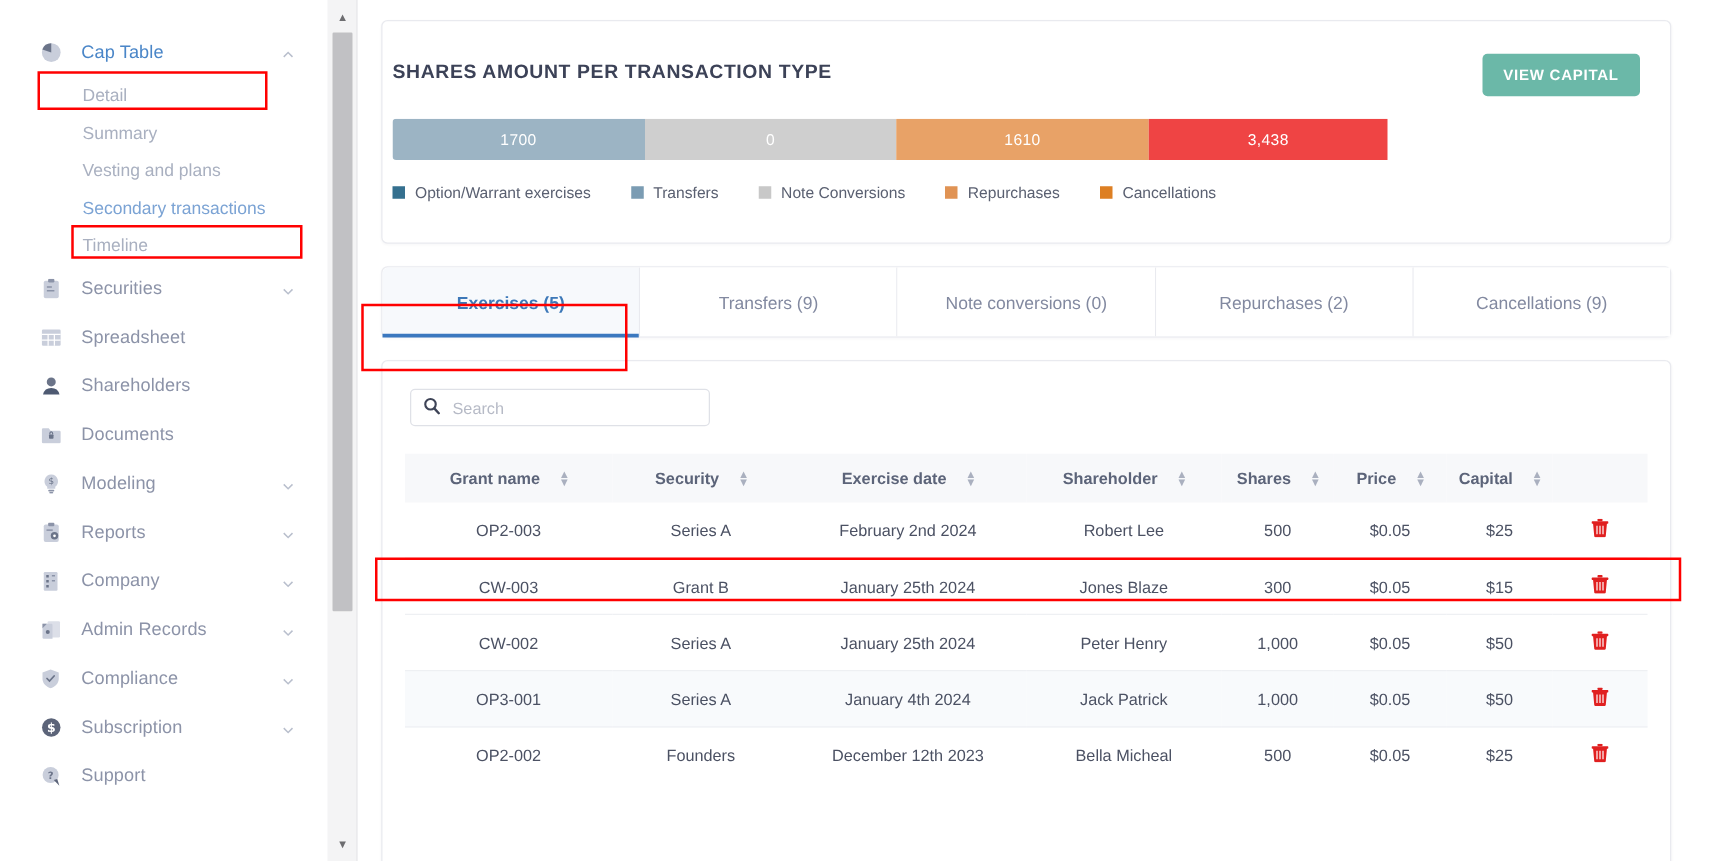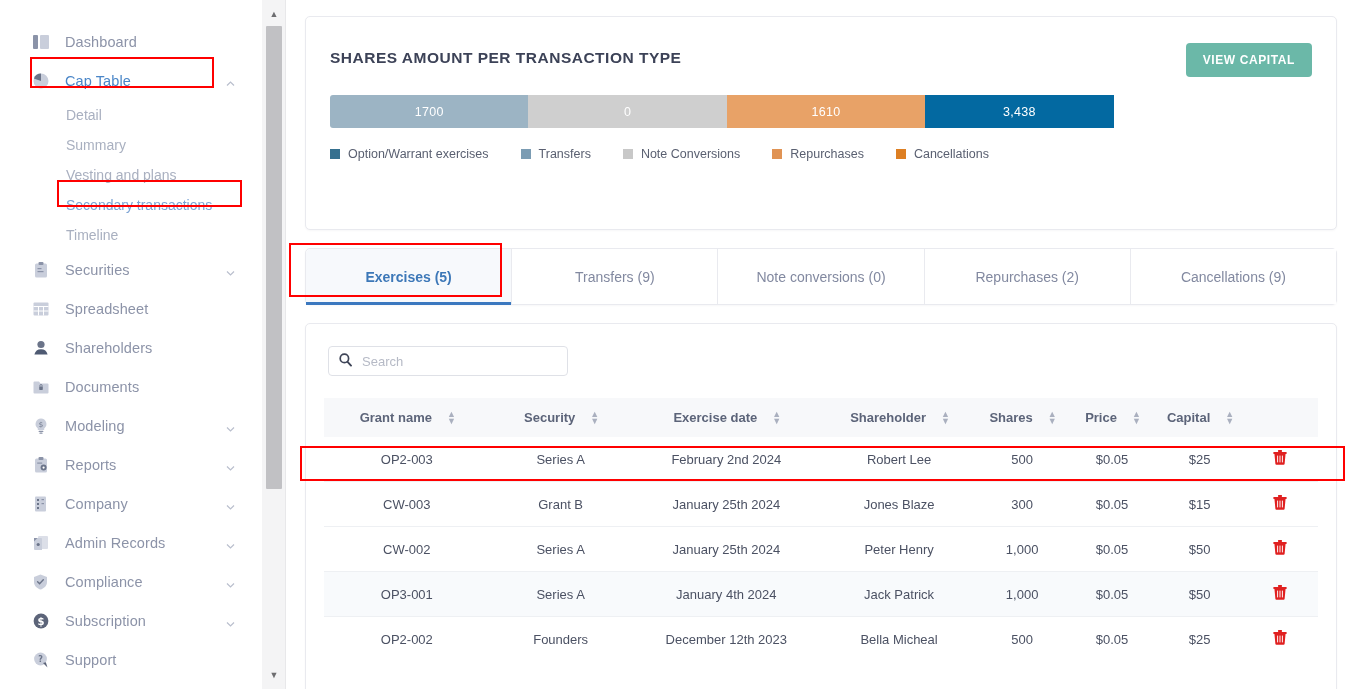--- a/index.html
+++ b/index.html
@@ -116,23 +116,23 @@
   .card {
     background: #ffffff;
     border: 1px solid #e9eaef;
     border-radius: 5px;
     box-shadow: 0 1px 2px rgba(40,50,70,.04);
   }
 
   
   #chart-card {
     margin: 8px 25px 0 18px;
-    padding: 24px 24px 22px 24px;
+    padding: 24px 24px 22px 8px;
     position: relative;
-    height: 214px;
+    height: 179px;
   }
   #chart-title {
     font-size: 15.5px;
     font-weight: bold;
     color: #3c4257;
     letter-spacing: .5px;
     margin: 8px 0 0 0;
   }
   #view-capital-btn {
     position: absolute;
@@ -268,29 +268,20 @@
   col.c7 { width: 9%; }
   col.c8 { width: 8%; }
 </style>
 </head>
 <body>
 
 <div id="app">
 
   <div id="sidebar">
 
-    <div class="nav-item">
-      <span class="nav-icon">
-        <svg width="16" height="14" viewBox="0 0 16 14">
-            <rect x="0" y="0" width="5" height="14" rx="1" fill="#8b93a8"></rect>
-            <rect x="7" y="0" width="9" height="14" rx="1" fill="#c9cedb"></rect>
-          </svg>
-      </span>
-      <span class="nav-label">Dashboard</span>
-    </div>
 
     <div class="nav-item active">
       <span class="nav-icon">
         <svg width="16" height="16" viewBox="0 0 16 16">
             <circle cx="8" cy="8" r="7.5" fill="#c9cedb"></circle>
             <path d="M8 8 L8 0.5 A7.5 7.5 0 0 0 0.9 5.6 Z" fill="#6b7489"></path>
           </svg>
       </span>
       <span class="nav-label">Cap Table</span>
       <span class="nav-caret">
@@ -495,21 +486,21 @@
       <div id="bar">
         <div class="bar-seg" style="width:20.2%; background:#9cb4c4;">
           <span>1700</span>
         </div>
         <div class="bar-seg" style="width:20.2%; background:#cfcfcf;">
           <span>0</span>
         </div>
         <div class="bar-seg" style="width:20.2%; background:#e8a267;">
           <span>1610</span>
         </div>
-        <div class="bar-seg" style="width:19.2%; background:#0369a1;">
+        <div class="bar-seg" style="width:19.2%; background:#ef4444;">
           <span>3,438</span>
         </div>
       </div>
 
       <div id="legend">
         <div class="legend-item">
           <span class="legend-swatch" style="background:#35708f;"></span>
           <span class="legend-text">Option/Warrant exercises</span>
         </div>
         <div class="legend-item">

